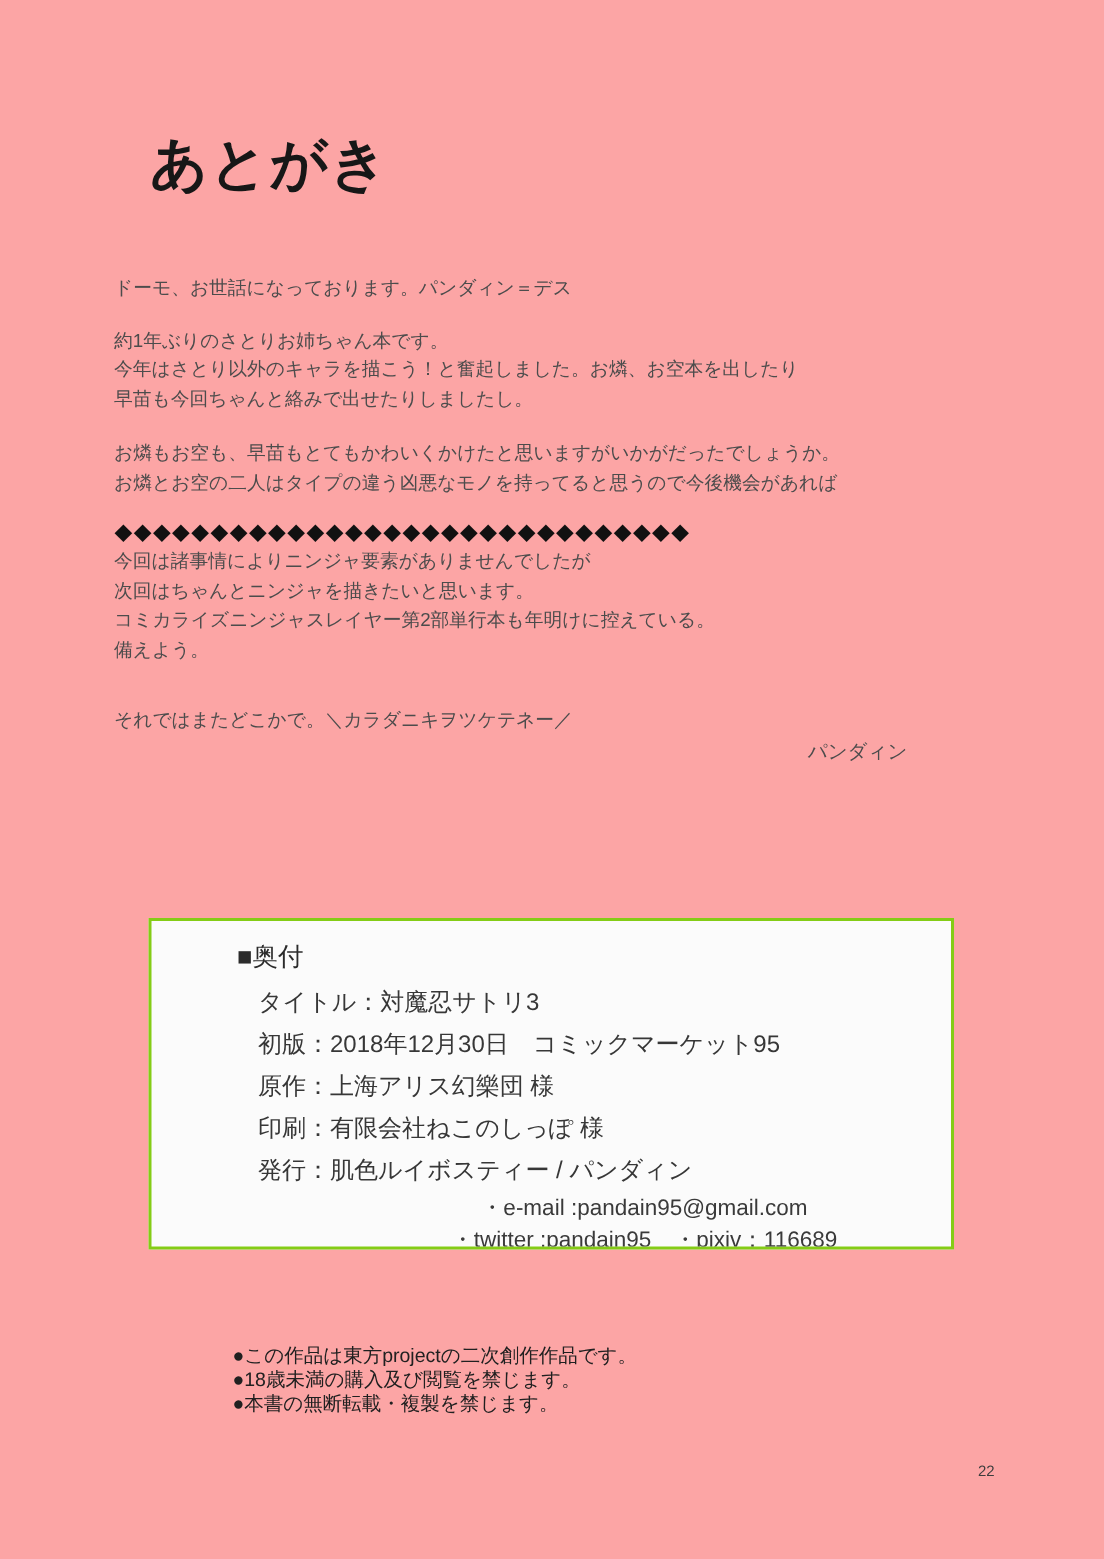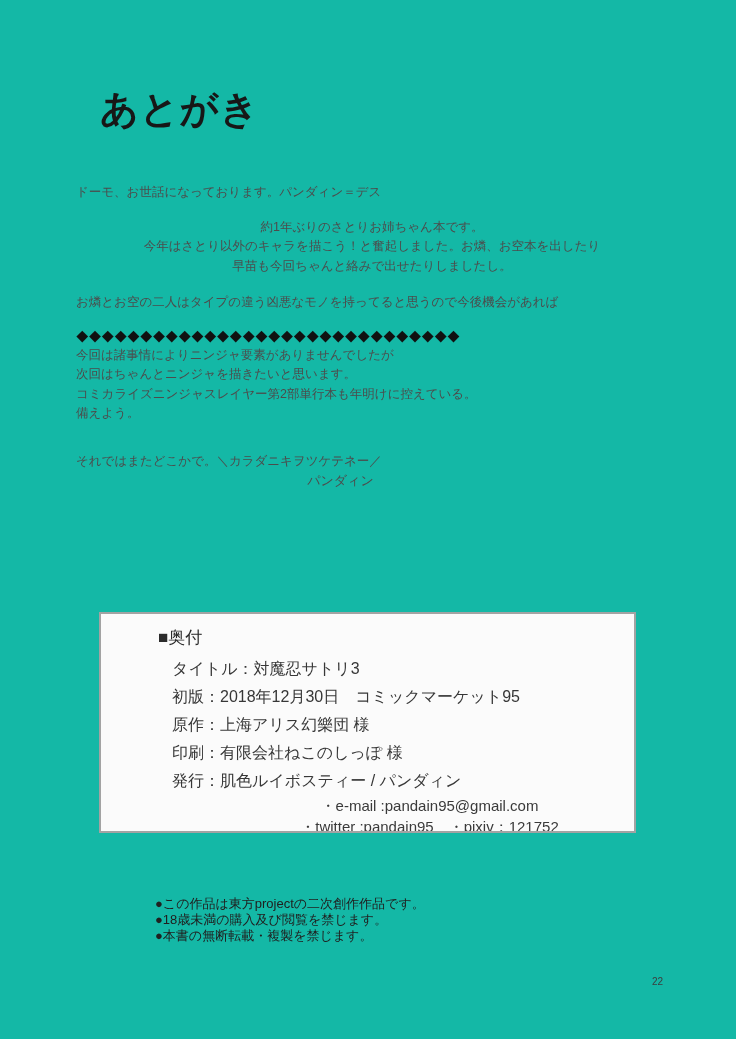--- a/index.html
+++ b/index.html
@@ -4,21 +4,21 @@
 <style>
   html, body {
     margin: 0;
     padding: 0;
     background: #ffffff;
   }
   .page {
     position: relative;
     width: 736px;
     height: 1039px;
-    background: #14b8a6;
+    background: #fca5a5;
     font-family: "Liberation Sans", sans-serif;
     color: #4c4c4c;
     overflow: hidden;
   }
   .title {
     position: absolute;
     left: 100px;
     top: 84px;
     font-family: "DejaVu Serif", serif;
     font-weight: bold;
@@ -31,44 +31,44 @@
     position: absolute;
     left: 76px;
     top: 183px;
     width: 592px;
     font-size: 12.5px;
     line-height: 19.5px;
     color: #4c4c4c;
   }
   .para { margin: 0; }
   .line { min-height: 19.5px; }
-  .p-intro { margin-top: 15px; text-align: center; }
+  .p-intro { margin-top: 15px; }
   .p-impression { margin-top: 17px; }
   .divider {
     margin-top: 17px;
     height: 16px;
     line-height: 14px;
     font-size: 12.5px;
     letter-spacing: 0.3px;
     color: #111111;
   }
   .closing { margin-top: 28px; }
   .signature {
-    text-align: center;
+    text-align: right;
     padding-right: 63px;
     font-size: 13px;
   }
   .colophon {
     position: absolute;
     left: 99px;
     top: 612px;
     width: 537px;
     height: 221px;
     box-sizing: border-box;
-    border: 2px solid #a3a3a3;
+    border: 2px solid #84cc16;
     background: #fbfbfb;
     color: #333333;
     overflow: hidden;
   }
   .colophon-heading {
     margin: 12px 0 0 57px;
     font-size: 17px;
     font-weight: normal;
     color: #2b2b2b;
   }
@@ -111,20 +111,21 @@
   <section class="bodytext">
     <p class="para">ドーモ、お世話になっております。パンダィン＝デス</p>
 
     <div class="para p-intro">
       <div class="line">約1年ぶりのさとりお姉ちゃん本です。</div>
       <div class="line">今年はさとり以外のキャラを描こう！と奮起しました。お燐、お空本を出したり</div>
       <div class="line">早苗も今回ちゃんと絡みで出せたりしましたし。</div>
     </div>
 
     <div class="para p-impression">
+      <div class="line">お燐もお空も、早苗もとてもかわいくかけたと思いますがいかがだったでしょうか。</div>
       <div class="line">お燐とお空の二人はタイプの違う凶悪なモノを持ってると思うので今後機会があれば</div>
     </div>
 
     <div class="divider">◆◆◆◆◆◆◆◆◆◆◆◆◆◆◆◆◆◆◆◆◆◆◆◆◆◆◆◆◆◆</div>
 
     <div class="para">
       <div class="line">今回は諸事情によりニンジャ要素がありませんでしたが</div>
       <div class="line">次回はちゃんとニンジャを描きたいと思います。</div>
       <div class="line">コミカライズニンジャスレイヤー第2部単行本も年明けに控えている。</div>
       <div class="line">備えよう。</div>
@@ -138,21 +139,21 @@
     <h2 class="colophon-heading">■奥付</h2>
     <div class="colophon-rows">
       <div class="crow">タイトル：対魔忍サトリ3</div>
       <div class="crow">初版：2018年12月30日　コミックマーケット95</div>
       <div class="crow">原作：上海アリス幻樂団 様</div>
       <div class="crow">印刷：有限会社ねこのしっぽ 様</div>
       <div class="crow">発行：肌色ルイボスティー / パンダィン</div>
     </div>
     <div class="contact">
       <div>・e-mail :pandain95@gmail.com</div>
-      <div>・twitter :pandain95　・pixiv：121752</div>
+      <div>・twitter :pandain95　・pixiv：116689</div>
     </div>
   </div>
 
   <div class="notices">
     <div>●この作品は東方projectの二次創作作品です。</div>
     <div>●18歳未満の購入及び閲覧を禁じます。</div>
     <div>●本書の無断転載・複製を禁じます。</div>
   </div>
 
   <div class="pagenum">22</div>

